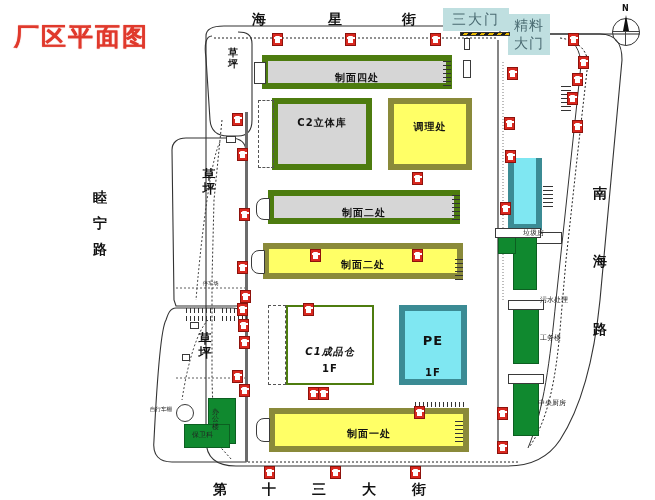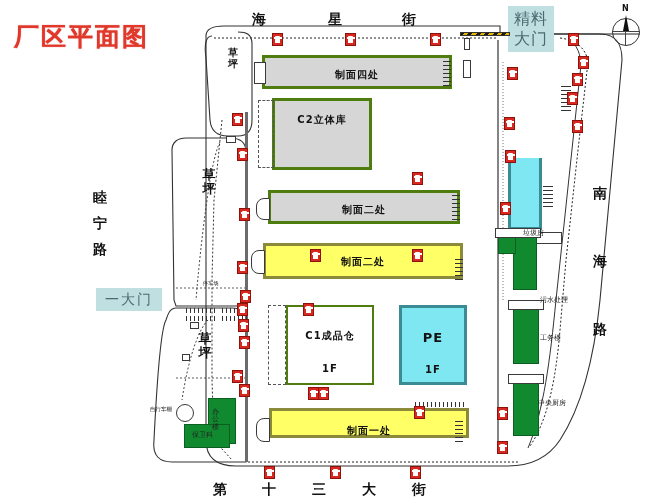--- a/index.html
+++ b/index.html
@@ -13,26 +13,26 @@
   #title{
     left:14px;top:20px;font-size:25px;font-weight:bold;color:#e0392c;
     letter-spacing:2px;font-family:"DejaVu Sans","Liberation Sans",sans-serif;
     text-shadow:0 0 1px #e0392c;
   }
   
   .gate-chip{
     background:#bfdfe0;color:#4b6b72;font-size:14px;letter-spacing:2px;
     padding:4px 9px;line-height:1.1;text-align:center;
   }
-  .gate-chip.small{font-size:16px;letter-spacing:1px;padding:3px 6px;line-height:1.25;}
+  .gate-chip.small{font-size:14px;letter-spacing:1px;padding:3px 6px;line-height:1.25;margin-top:8px;}
   
   .street{font-size:14px;font-weight:bold;color:#111;letter-spacing:0;}
   .street.v{width:16px;line-height:1.0;text-align:center;}
   
-  .bld{box-sizing:border-box;border:3px solid #4d7c0f;}
+  .bld{box-sizing:border-box;border:6px solid #4d7c0f;}
   .bld-label{
     position:absolute;width:100%;text-align:center;color:#111;
     font-weight:bold;font-size:10px;letter-spacing:1px;
   }
   .grey{background:#d6d6d6;}
   .yellow{background:#ffff66;border-color:#8a8a3a;}
   .cyan{background:#7fe7f2;border-color:#3b8b94;}
   .white{background:#fff;}
   .green{background:#10892f;border:1px solid #0c5f21;}
   .lawn-label{
@@ -125,21 +125,21 @@
 
   <div class="abs" id="title">厂区平面图</div>
 
   <div class="abs" style="left:612px;top:18px;">
     <div class="compass" style="position:relative;">
       <div class="needle"></div>
       <div class="n-letter">N</div>
     </div>
   </div>
 
-  <div class="abs gate-chip" style="left:96px;top:288px;">一大门</div>
+  <div class="abs gate-chip" style="left:443px;top:8px;">三大门</div>
   <div class="abs gate-chip small" style="left:508px;top:6px;">
     <div>精料</div>
     <div>大门</div>
   </div>
 
   <div class="abs street" style="left:252px;top:11px;">海</div>
   <div class="abs street" style="left:328px;top:11px;">星</div>
   <div class="abs street" style="left:402px;top:11px;">街</div>
 
   <div class="abs street" style="left:213px;top:481px;">第</div>
@@ -168,45 +168,48 @@
     <div class="bld-label" style="top:10px;">制面四处</div>
   </div>
   <div class="abs outline" style="left:254px;top:62px;width:12px;height:22px;background:#fff;"></div>
   <div class="abs hatch-h" style="left:443px;top:58px;width:8px;height:28px;"></div>
 
   <div class="abs bld grey" style="left:272px;top:98px;width:100px;height:72px;">
     <div class="bld-label" style="top:12px;">C2立体库</div>
   </div>
   <div class="abs dash" style="left:258px;top:100px;width:16px;height:68px;"></div>
 
+  <div class="abs bld yellow" style="left:388px;top:98px;width:84px;height:72px;">
+    <div class="bld-label" style="top:16px;">调理处</div>
+  </div>
 
   <div class="abs bld grey" style="left:268px;top:190px;width:192px;height:34px;">
     <div class="bld-label" style="top:10px;">制面二处</div>
   </div>
   <div class="abs outline" style="left:256px;top:198px;width:14px;height:22px;background:#fff;border-radius:8px 0 0 8px;"></div>
   <div class="abs hatch-h" style="left:452px;top:192px;width:8px;height:28px;"></div>
 
   <div class="abs bld yellow" style="left:263px;top:243px;width:200px;height:36px;">
     <div class="bld-label" style="top:9px;">制面二处</div>
   </div>
   <div class="abs outline" style="left:251px;top:250px;width:14px;height:24px;background:#fff;border-radius:8px 0 0 8px;"></div>
   <div class="abs hatch-h" style="left:455px;top:256px;width:8px;height:24px;"></div>
 
   <div class="abs bld white" style="left:286px;top:305px;width:88px;height:80px;border-width:2px;">
-    <div class="bld-label" style="top:22px;">C1成品仓</div>
+    <div class="bld-label" style="top:38px;font-style:italic;">C1成品仓</div>
     <div class="bld-label" style="top:56px;">1F</div>
   </div>
   <div class="abs dash" style="left:268px;top:305px;width:18px;height:80px;"></div>
 
   <div class="abs bld cyan" style="left:399px;top:305px;width:68px;height:80px;">
     <div class="bld-label" style="top:22px;font-size:13px;">PE</div>
     <div class="bld-label" style="top:56px;">1F</div>
   </div>
 
-  <div class="abs bld yellow" style="left:269px;top:408px;width:200px;height:30px;">
+  <div class="abs bld yellow" style="left:269px;top:408px;width:200px;height:44px;">
     <div class="bld-label" style="top:13px;">制面一处</div>
   </div>
   <div class="abs outline" style="left:256px;top:418px;width:14px;height:24px;background:#fff;border-radius:8px 0 0 8px;"></div>
   <div class="abs hatch-h" style="left:455px;top:418px;width:8px;height:24px;"></div>
   <div class="abs hatch" style="left:415px;top:402px;width:52px;height:5px;"></div>
 
   <div class="abs bld cyan" style="left:508px;top:158px;width:34px;height:72px;border-top:none;"></div>
   <div class="abs hatch-h" style="left:561px;top:85px;width:10px;height:26px;"></div>
   <div class="abs hatch-h" style="left:543px;top:185px;width:10px;height:22px;"></div>
   <div class="abs outline" style="left:508px;top:232px;width:54px;height:12px;background:#fff;"></div>

